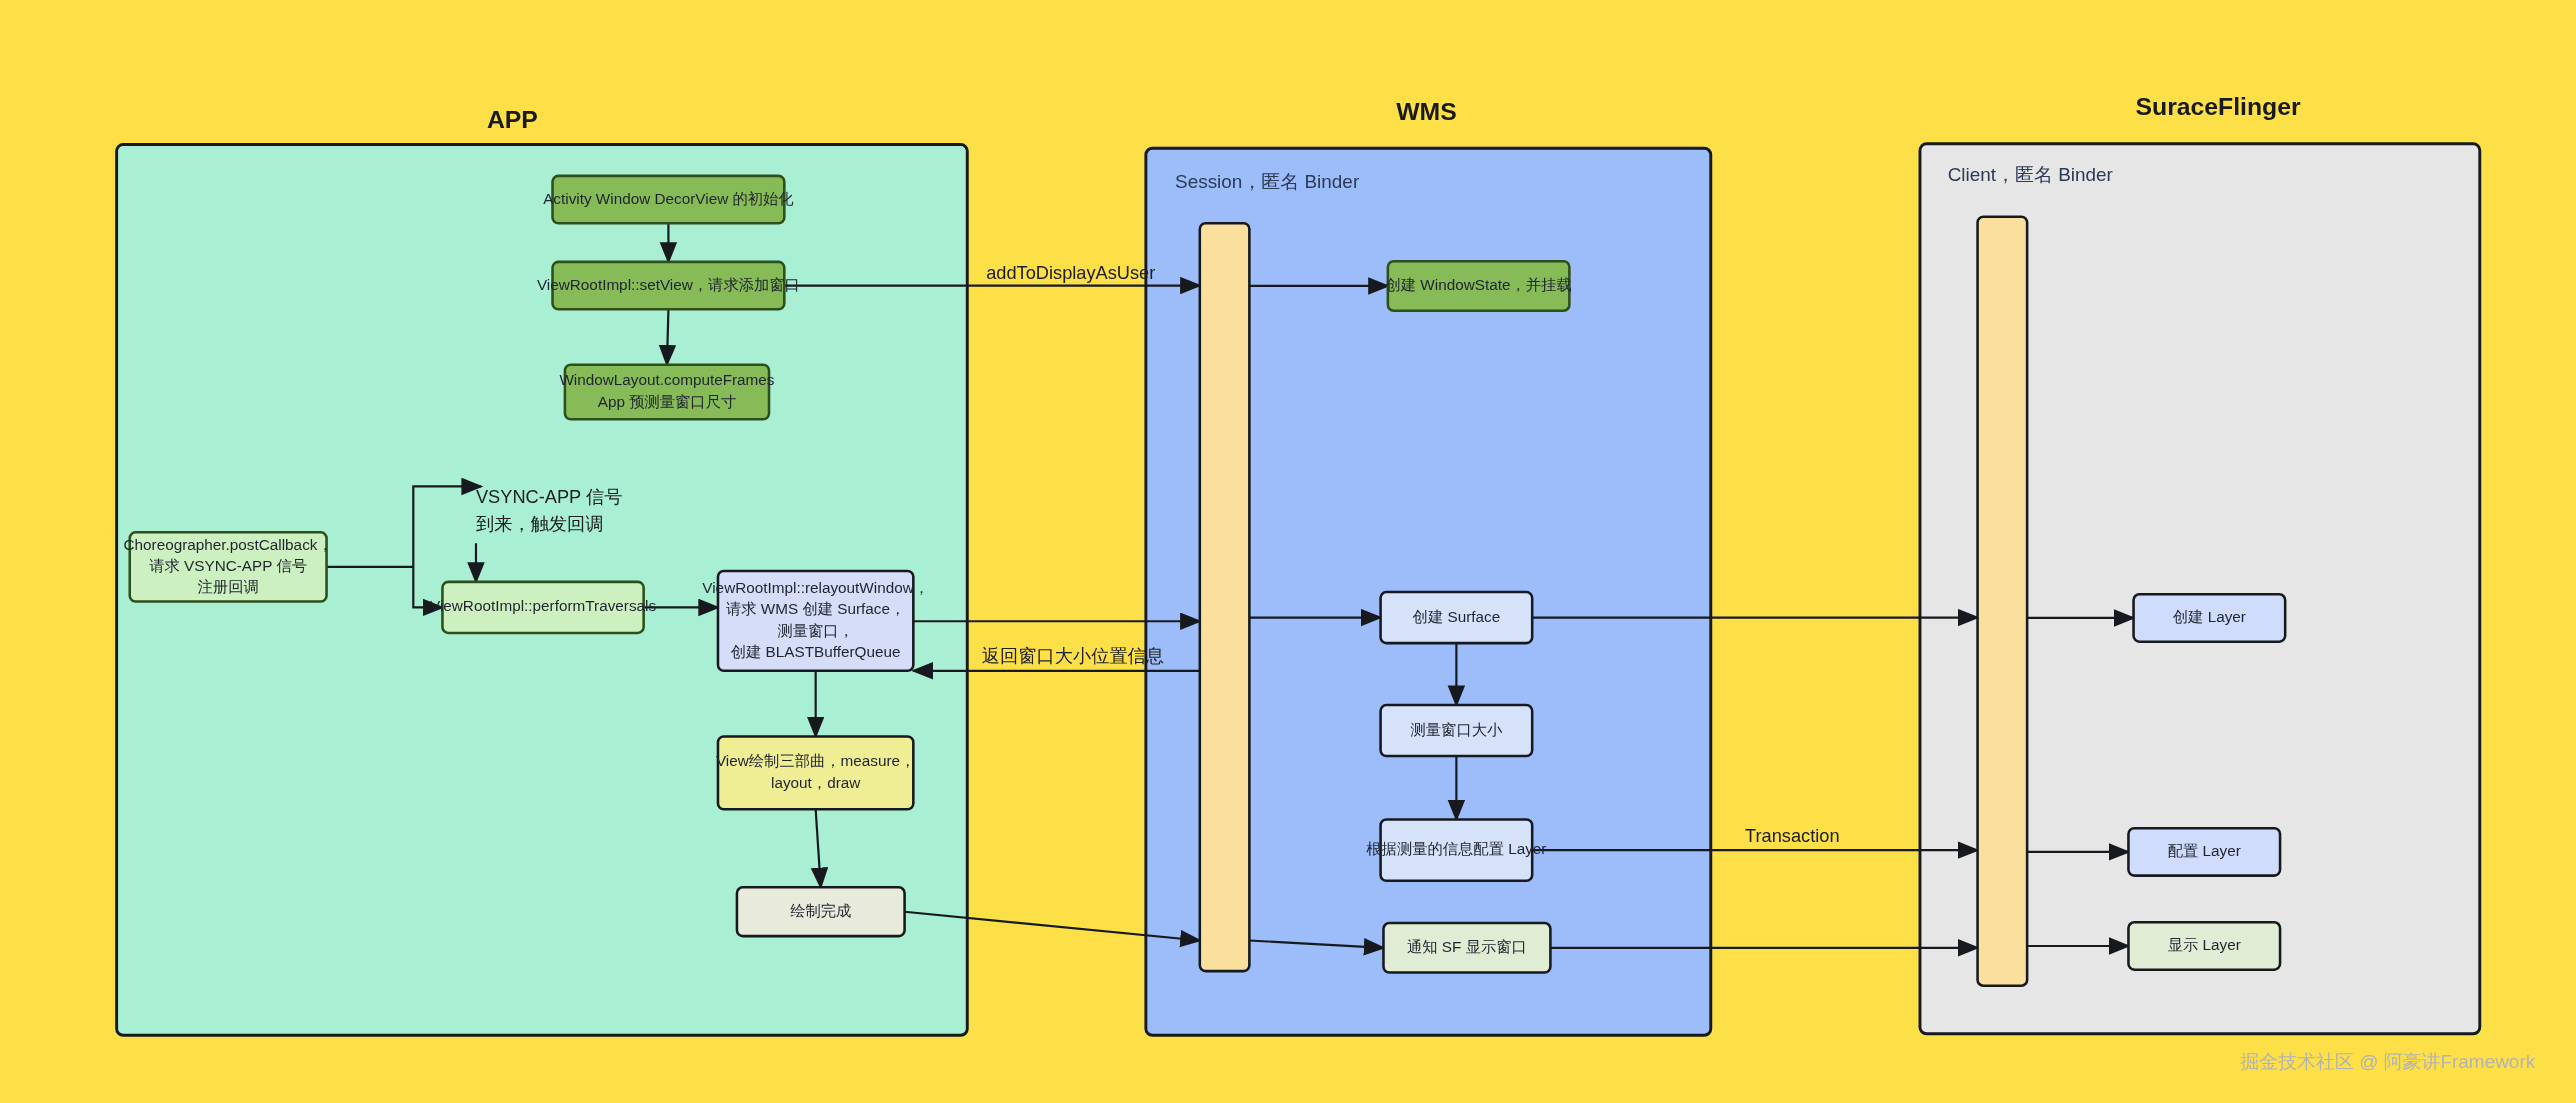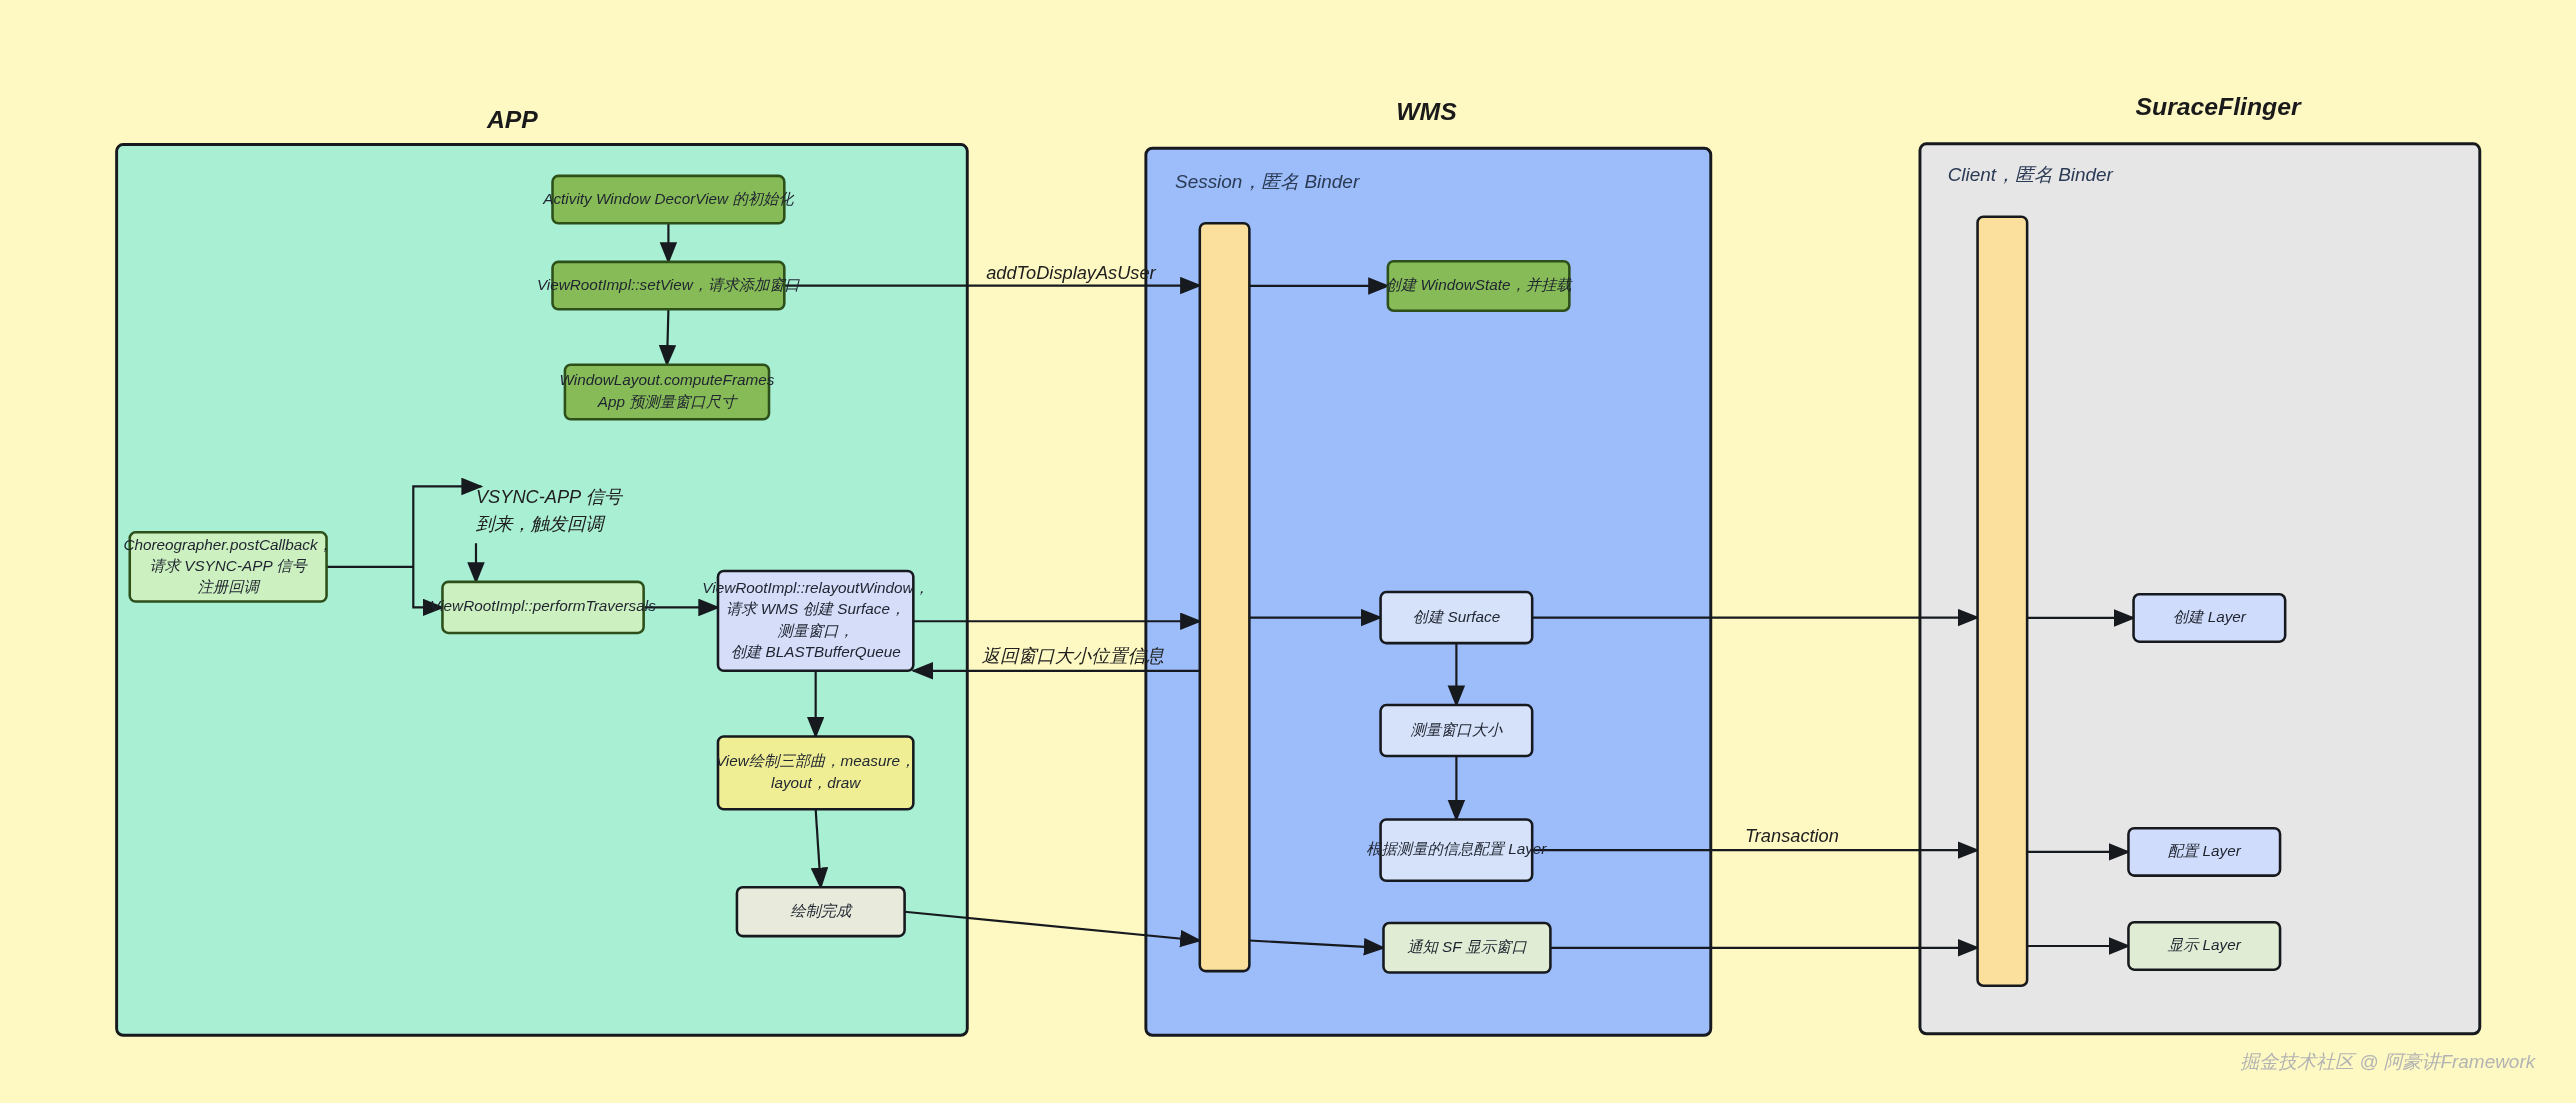--- a/index.html
+++ b/index.html
@@ -1,17 +1,17 @@
 <!DOCTYPE html>
 <html style="font-size:11.7px"><head>
 <meta charset="utf-8">
 <style>
   html,body{margin:0;padding:0;background:#f2f2f2;}
   body{width:2576px;height:1104px;font-family:"Liberation Sans","DejaVu Sans",sans-serif;}
-  #stage{position:relative;width:2576px;height:1104px;background:#fef9c3;overflow:hidden;font-style:italic;}
+  #stage{position:relative;width:2576px;height:1104px;background:#fde047;overflow:hidden;}
   svg{position:absolute;left:0;top:0;}
   .lane-title{font-size:34px;font-weight:700;fill:#1a1a1a;text-anchor:middle;}
   .lane-sub{font-size:26px;fill:#2b3a55;}
   .nodetext{font-size:21px;fill:#1f2430;text-anchor:middle;dominant-baseline:middle;}
   .edgelabel{font-size:25px;fill:#202020;}
   .watermark{font-size:26px;fill:#b3b3b3;text-anchor:end;}
   .thin{stroke:#16191d;stroke-width:3;fill:none;}
 </style>
 </head>
 <body>

